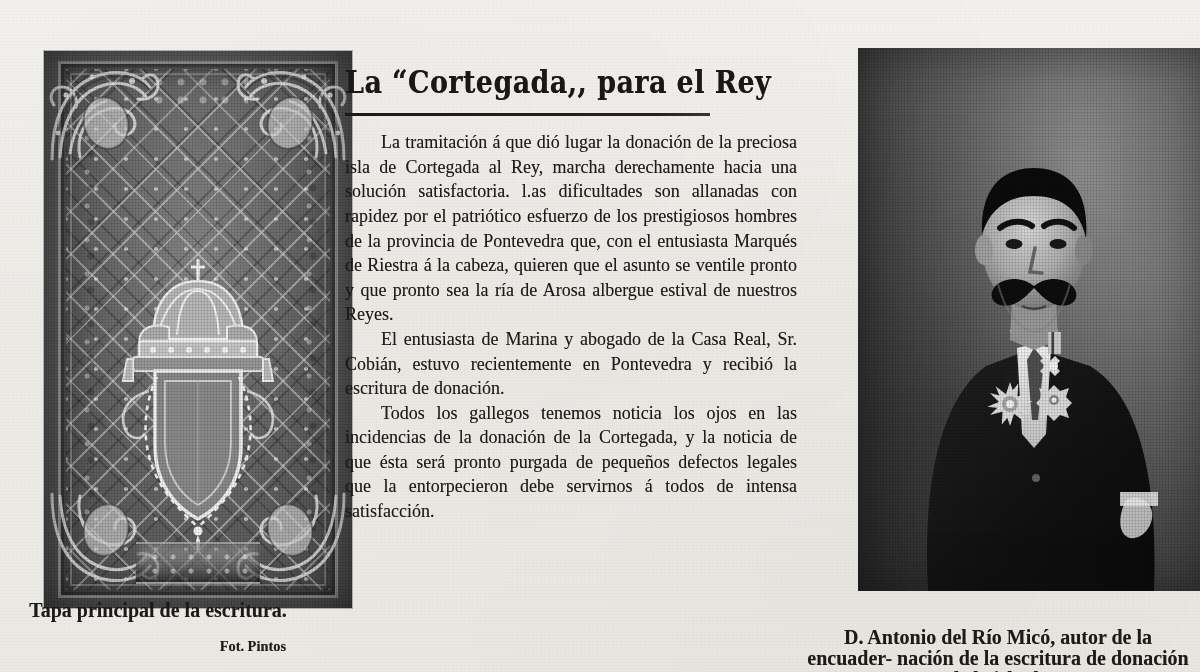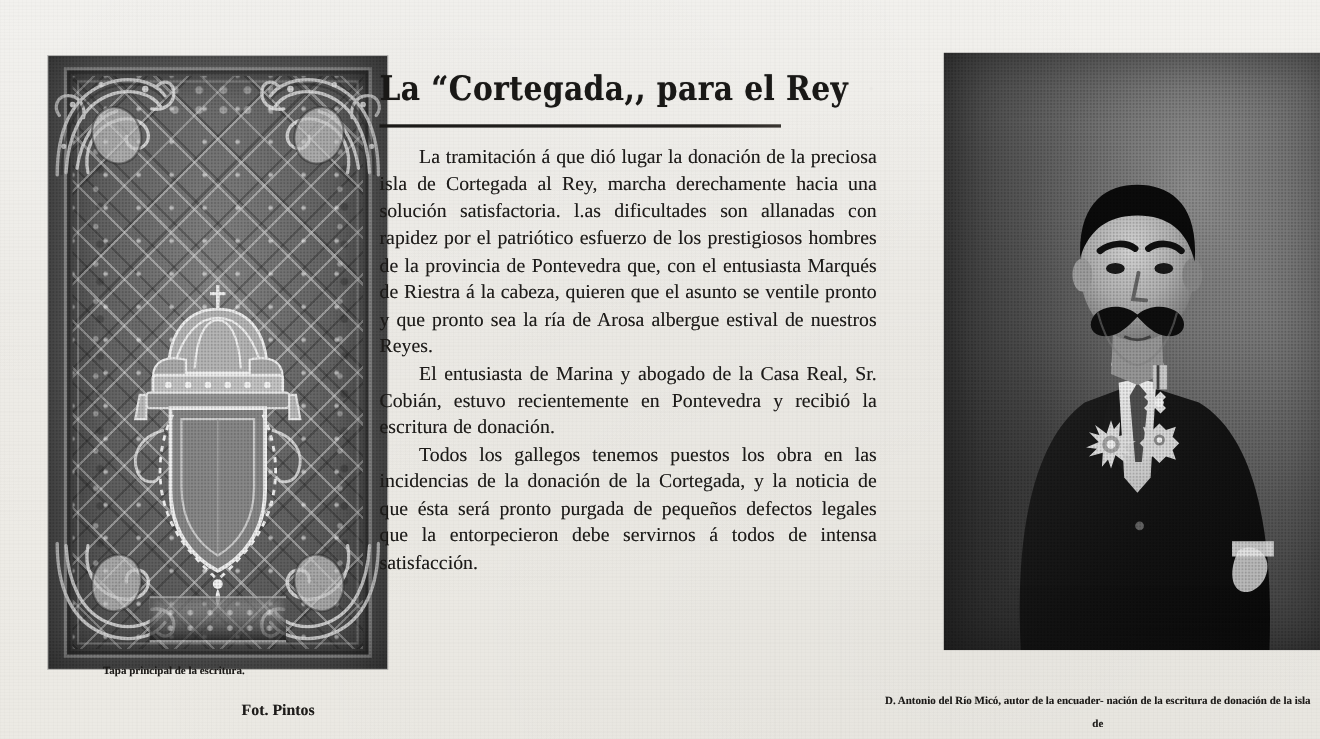--- a/index.html
+++ b/index.html
@@ -189,21 +189,21 @@
     color: #1f1d1b;
     text-align: justify;
     text-indent: 2.0em;
     text-shadow: 0 0 .45px rgba(0,0,0,.4);
     word-spacing: .5px;
   }
 
   
   .caption {
     position: absolute;
-    font-size: 10px;
+    font-size: 20px;
     line-height: 21px;
     color: #1f1d1b;
     font-weight: 700;
     text-shadow: 0 0 .4px rgba(0,0,0,.35);
   }
   #caption-left { left: 4px; top: 600px; width: 308px; text-align: center; }
   #credit-left  { left: 4px; top: 636px; width: 308px; text-align: right; padding-right: 26px;
                   font-size: 14.4px; font-weight: 700; }
   #caption-right { left: 800px; top: 627px; width: 396px; text-align: center; }
   #caption-right .last-line { display: block; }
@@ -362,21 +362,21 @@
 
   <figcaption id="caption-left" class="caption">Tapa principal de la escritura.</figcaption>
   <div id="credit-left" class="caption">Fot. Pintos</div>
 
   <div id="column">
     <h1 id="headline">La “Cortegada,, para el Rey</h1>
     <div id="headline-rule"></div>
     <div id="article">
       <p>La tramitación á que dió lugar la donación de la preciosa isla de Cortegada al Rey, marcha derechamente hacia una solución satisfactoria. l.as dificultades son allanadas con rapidez por el patriótico esfuerzo de los prestigiosos hombres de la provincia de Pontevedra que, con el entusiasta Marqués de Riestra á la cabeza, quieren que el asunto se ventile pronto y que pronto sea la ría de Arosa albergue estival de nuestros Reyes.</p>
       <p>El entusiasta de Marina y abogado de la Casa Real, Sr. Cobián, estuvo recientemente en Pontevedra y recibió la escritura de donación.</p>
-      <p>Todos los gallegos tenemos puestos los obra en las incidencias de la donación de la Cortegada, y la noticia de que ésta será pronto purgada de pequeños defectos legales que la entorpecieron debe servirnos á todos de intensa satisfacción.</p>
+      <p>Todos los gallegos tenemos noticia los ojos en las incidencias de la donación de la Cortegada, y la noticia de que ésta será pronto purgada de pequeños defectos legales que la entorpecieron debe servirnos á todos de intensa satisfacción.</p>
     </div>
   </div>
 
   <figure id="plate-right">
     <div class="studio-bg"></div>
     <div class="portrait">
       <svg viewBox="0 0 362 543" xmlns="http://www.w3.org/2000/svg">
         <defs>
           <radialGradient id="skin" cx="45%" cy="35%" r="70%">
             <stop offset="0%" stop-color="#d8d2c8"></stop>

